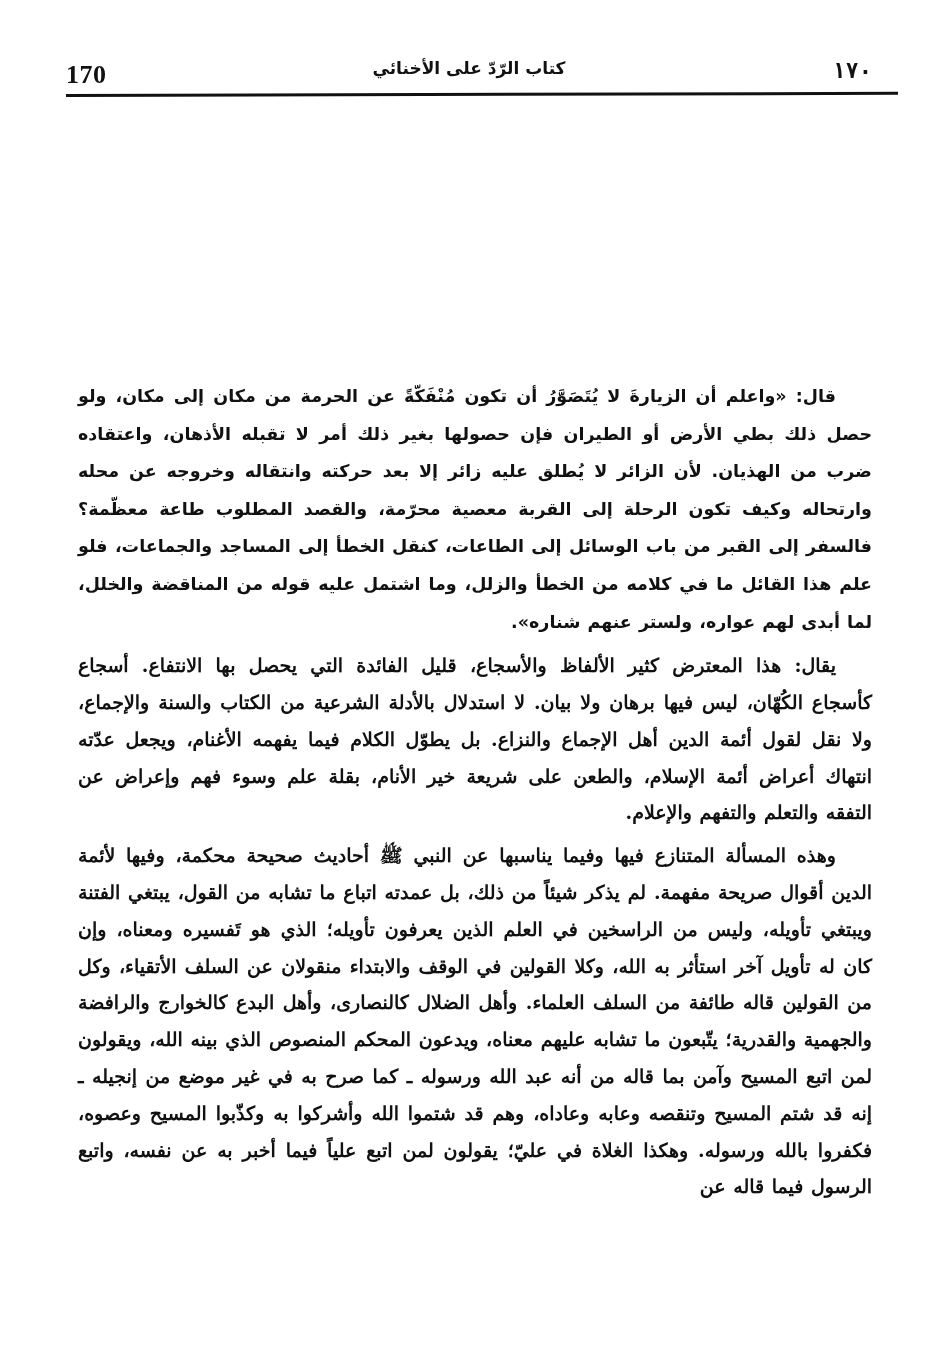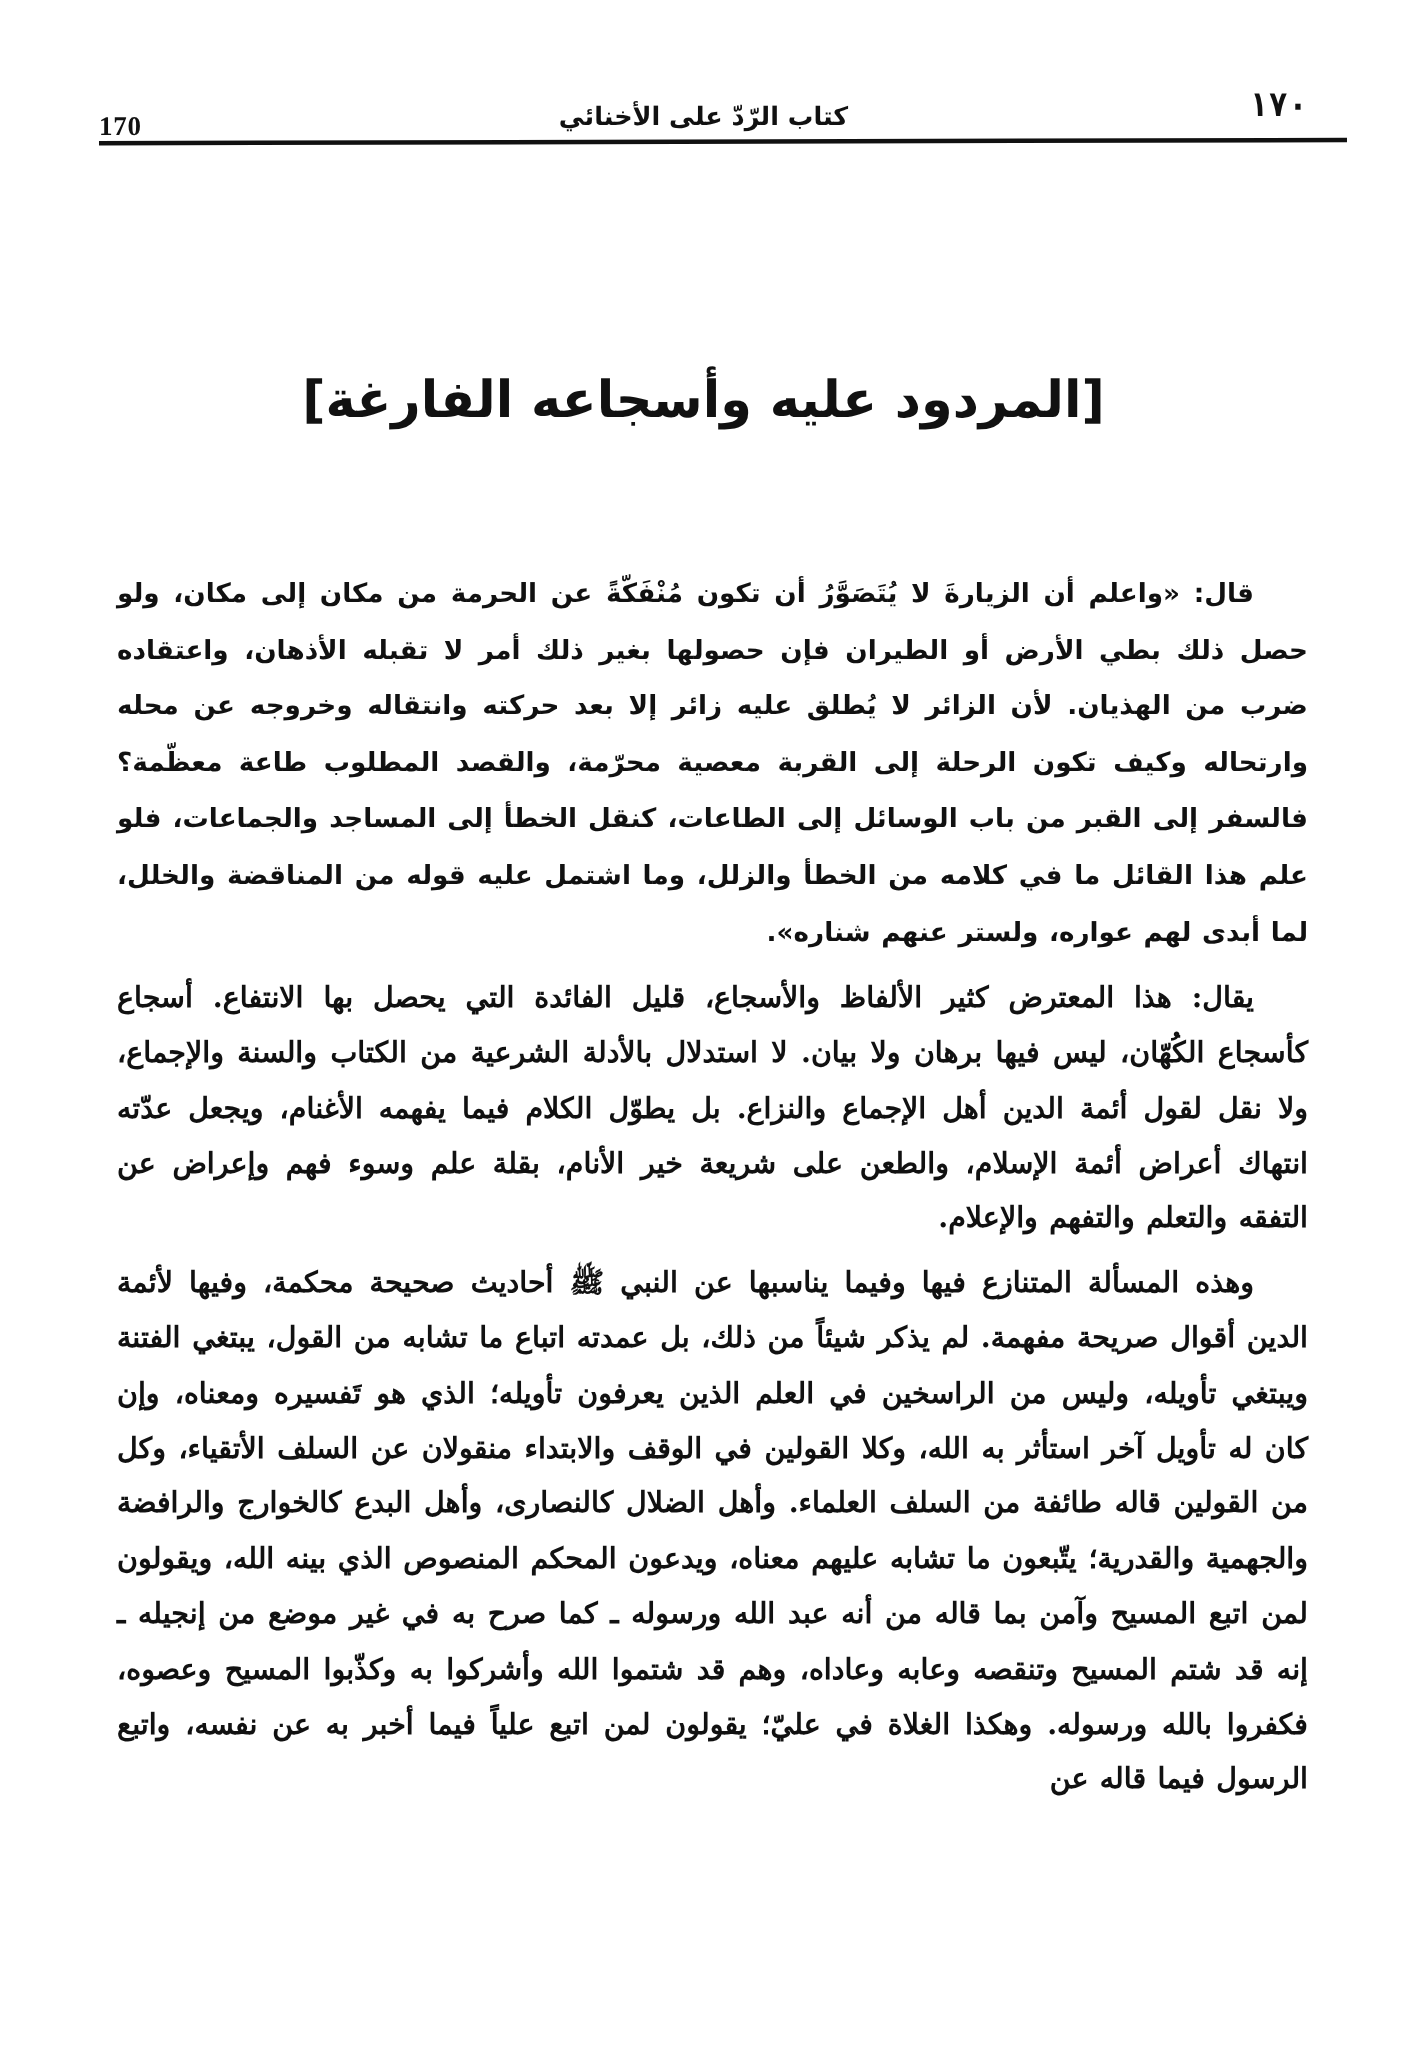--- a/index.html
+++ b/index.html
@@ -18,40 +18,40 @@
     .page-header {
       position: absolute;
       left: 66px;
       right: 66px;
       top: 58px;
       height: 36px;
     }
     .page-num-latin {
       position: absolute;
       left: 0;
-      top: 16px;
+      top: 2px;
       font-family: "Liberation Serif", serif;
       font-weight: bold;
-      font-size: 18px;
+      font-size: 26px;
       letter-spacing: 0.5px;
     }
     .page-num-arabic {
       position: absolute;
       right: 0;
       top: 0;
       font-family: Liberation Mono, monospace;
       font-weight: bold;
       font-size: 22px;
       direction: rtl;
     }
     .running-title {
       position: absolute;
       left: 0;
       right: 0;
-      top: 10px;
+      top: 0;
       text-align: center;
       font-family: "DejaVu Sans", sans-serif;
       font-weight: bold;
       font-size: 17px;
       direction: rtl;
     }
     .header-rule {
       position: absolute;
       left: 66px;
       right: 40px;
@@ -115,20 +115,19 @@
 <body>
 
 <div class="page-header">
   <span class="page-num-latin">170</span>
   <span class="running-title">كتاب الرّدّ على الأخنائي</span>
   <span class="page-num-arabic">١٧٠</span>
 </div>
 <div class="header-rule"></div>
 
 <div class="section-heading">
-  <div class="section-title">[المردود عليه وأسجاعه الفارغة]</div>
 </div>
 
 <div class="body-text">
   <p class="para quote">قال: «واعلم أن الزيارةَ لا يُتَصَوَّرُ أن تكون مُنْفَكّةً عن الحرمة من مكان إلى مكان، ولو حصل ذلك بطي الأرض أو الطيران فإن حصولها بغير ذلك أمر لا تقبله الأذهان، واعتقاده ضرب من الهذيان. لأن الزائر لا يُطلق عليه زائر إلا بعد حركته وانتقاله وخروجه عن محله وارتحاله وكيف تكون الرحلة إلى القربة معصية محرّمة، والقصد المطلوب طاعة معظّمة؟ فالسفر إلى القبر من باب الوسائل إلى الطاعات، كنقل الخطأ إلى المساجد والجماعات، فلو علم هذا القائل ما في كلامه من الخطأ والزلل، وما اشتمل عليه قوله من المناقضة والخلل، لما أبدى لهم عواره، ولستر عنهم شناره».</p>
   <p class="para regular">يقال: هذا المعترض كثير الألفاظ والأسجاع، قليل الفائدة التي يحصل بها الانتفاع. أسجاع كأسجاع الكُهّان، ليس فيها برهان ولا بيان. لا استدلال بالأدلة الشرعية من الكتاب والسنة والإجماع، ولا نقل لقول أئمة الدين أهل الإجماع والنزاع. بل يطوّل الكلام فيما يفهمه الأغنام، ويجعل عدّته انتهاك أعراض أئمة الإسلام، والطعن على شريعة خير الأنام، بقلة علم وسوء فهم وإعراض عن التفقه والتعلم والتفهم والإعلام.</p>
   <p class="para regular">وهذه المسألة المتنازع فيها وفيما يناسبها عن النبي ﷺ أحاديث صحيحة محكمة، وفيها لأئمة الدين أقوال صريحة مفهمة. لم يذكر شيئاً من ذلك، بل عمدته اتباع ما تشابه من القول، يبتغي الفتنة ويبتغي تأويله، وليس من الراسخين في العلم الذين يعرفون تأويله؛ الذي هو تَفسيره ومعناه، وإن كان له تأويل آخر استأثر به الله، وكلا القولين في الوقف والابتداء منقولان عن السلف الأتقياء، وكل من القولين قاله طائفة من السلف العلماء. وأهل الضلال كالنصارى، وأهل البدع كالخوارج والرافضة والجهمية والقدرية؛ يتّبعون ما تشابه عليهم معناه، ويدعون المحكم المنصوص الذي بينه الله، ويقولون لمن اتبع المسيح وآمن بما قاله من أنه عبد الله ورسوله ـ كما صرح به في غير موضع من إنجيله ـ إنه قد شتم المسيح وتنقصه وعابه وعاداه، وهم قد شتموا الله وأشركوا به وكذّبوا المسيح وعصوه، فكفروا بالله ورسوله. وهكذا الغلاة في عليّ؛ يقولون لمن اتبع علياً فيما أخبر به عن نفسه، واتبع الرسول فيما قاله عن</p>
 </div>
 
 </body></html>

